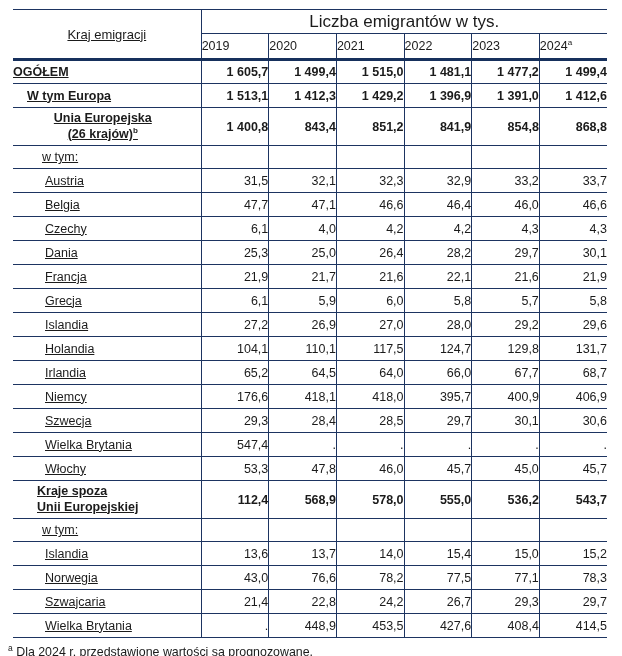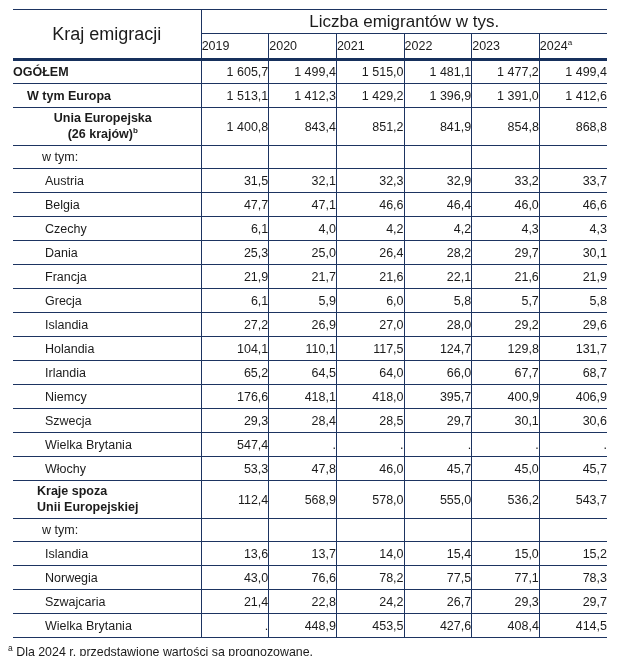--- a/index.html
+++ b/index.html
@@ -43,46 +43,48 @@
   
   .hdr-span{
     text-align:center;
     font-size:17px;
     height:23px;
     line-height:23px;
     color:#1b1b1b;
   }
   .hdr-label{
     text-align:center;
-    font-size:18px;
+    font-size:13px;
     color:#1b1b1b;
+    text-decoration:underline;
   }
   .hdr-yr{
     font-size:12.5px;
     height:24px;
     line-height:24px;
   }
   sup{font-size:8px;vertical-align:super;line-height:0;}
 
   
   .rowh{height:24px;}
   .rowh2{height:38px;}
   .rowh-sm{height:23px;}
 
   td.num{
     text-align:right;
     padding-right:9px;
     font-size:12.5px;
     white-space:nowrap;
   }
-  td.num.b{font-weight:normal;margin-left:48px;}
+  td.num.b{font-weight:bold;margin-left:48px;}
   td.lbl{
     padding-left:8px;
     font-size:12.5px;
     white-space:nowrap;
+    text-decoration:underline;
   }
   td.lbl.b{font-weight:bold;}
   td.lbl.i1{padding-left:14px;}
   td.lbl.i2{padding-left:24px;}
   td.lbl.i3{padding-left:32px;}
   td.lbl.wtym{padding-left:29px;}
   td.lbl.right-ind{text-align:center;padding-right:8px;margin-top:18px;}
   .two-line{line-height:1.22;}
 
   

